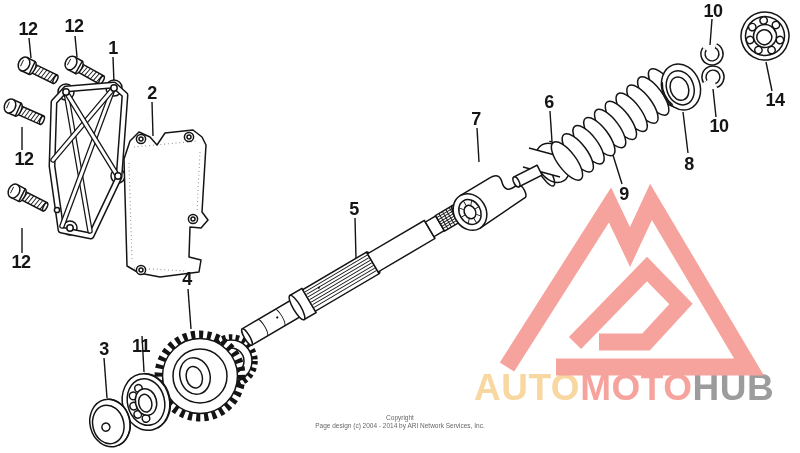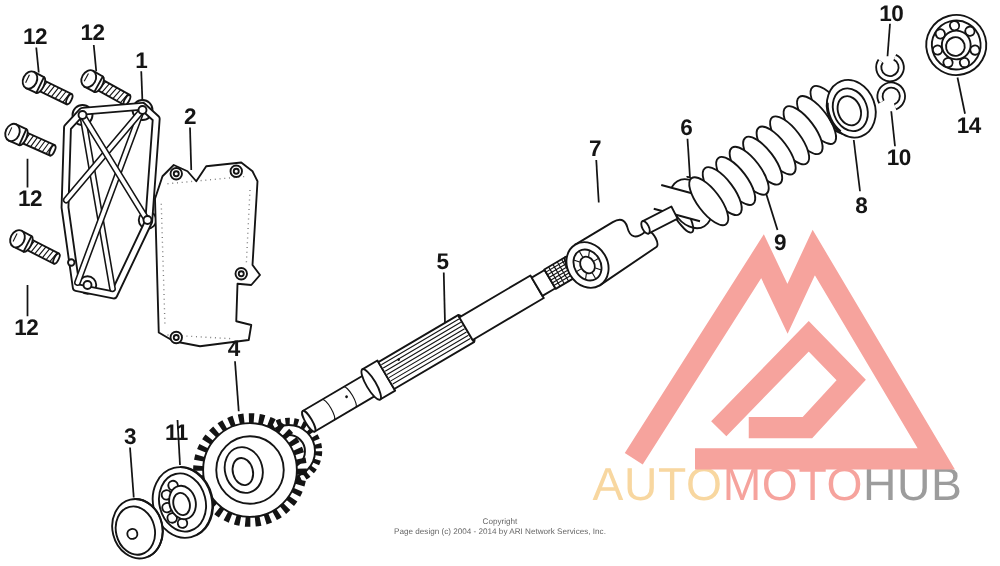--- a/index.html
+++ b/index.html
@@ -13,21 +13,21 @@
   .ld{fill:none;stroke:#141414;stroke-width:1.4;}
   .bandB{fill:none;stroke:#141414;stroke-width:7;stroke-linejoin:round;}
   .bandW{fill:none;stroke:#ffffff;stroke-width:4;stroke-linejoin:round;}
   .strutB{fill:none;stroke:#141414;stroke-width:5.5;stroke-linecap:round;}
   .strutW{fill:none;stroke:#ffffff;stroke-width:3;stroke-linecap:round;}
   .stip{fill:none;stroke:#141414;stroke-width:1.1;stroke-dasharray:.8 3;opacity:.55;}
   .wm-tri{fill:none;stroke-width:17;stroke-linejoin:miter;stroke-miterlimit:12;}
   
   .callout{position:absolute;transform:translate(-50%,-50%);z-index:4;
            font-weight:bold;font-size:18px;line-height:1;letter-spacing:-.5px;color:#151515;}
-  #wordmark{position:absolute;left:474px;top:369px;z-index:1;font-weight:normal;
+  #wordmark{position:absolute;left:474px;top:369px;z-index:1;font-weight:bold;
             font-size:37px;line-height:1;letter-spacing:.5px;white-space:nowrap;}
   #footer-note{position:absolute;left:290px;top:414px;width:220px;z-index:3;
                text-align:center;font-size:6.5px;line-height:8px;color:#4a4a4a;opacity:.85;}
 </style>
 </head>
 <body>
 
 <div id="stage">
 
   <div id="wordmark"><span style="color: rgb(248, 215, 160);">AUTO</span><span style="color: rgb(246, 163, 157);">MOTO</span><span style="color: rgb(156, 156, 156);">HUB</span></div>

